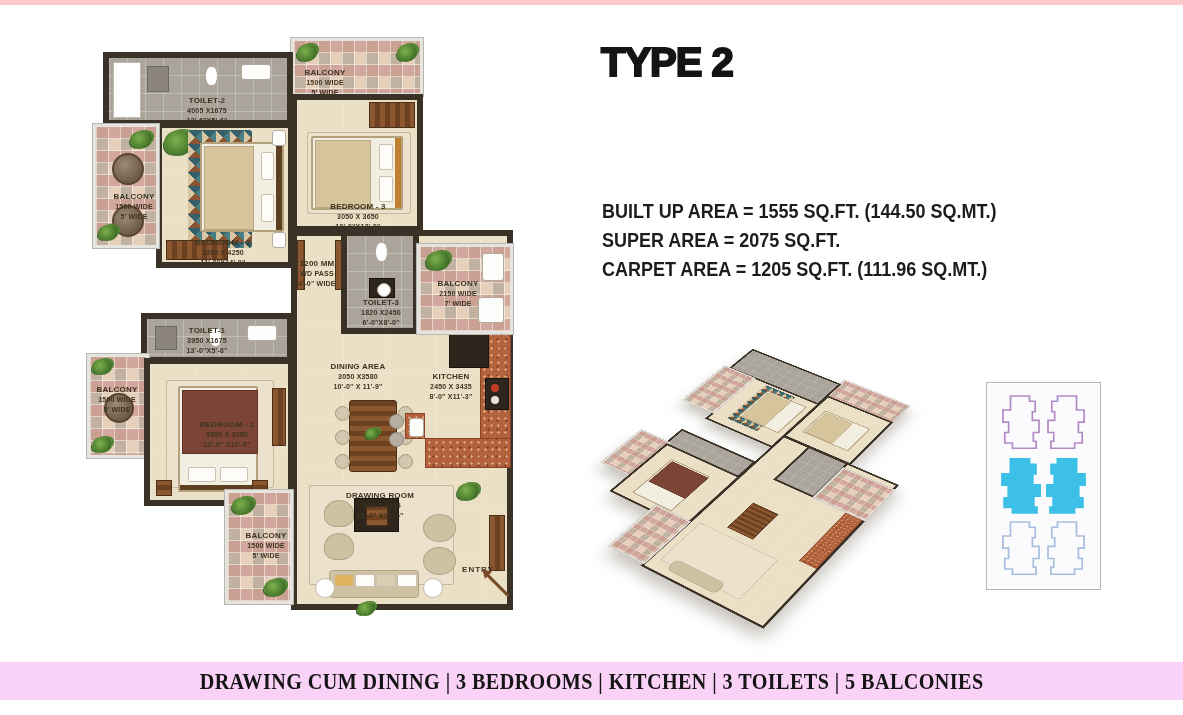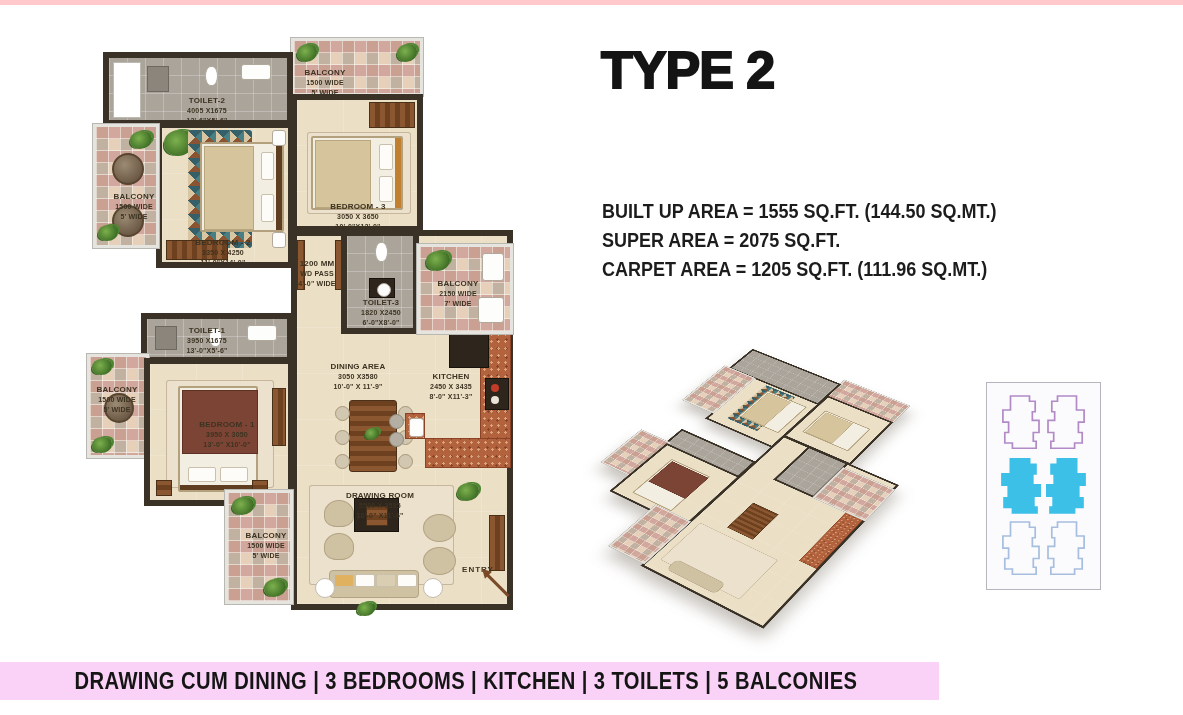--- a/index.html
+++ b/index.html
@@ -1,25 +1,25 @@
 <!DOCTYPE html>
 <html style="--top_bar_pink: #ffc8ca; --footer_pink: #fad2f7; --wall_brown: #3a3127; --floor_beige: #ebdfc5; --toilet_gray: #aaa49b; --kitchen_terracotta: #b2623c; --keyplan_cyan: #3cc0e8; --keyplan_purple: #b28ac6; --keyplan_blue: #a7bede;"><head>
 <meta charset="utf-8">
 <style>
   html,body{margin:0;padding:0;background:#ffffff;}
   .page{position:relative;width:1183px;height:715px;background:#fff;overflow:hidden;
         font-family:"Liberation Sans",sans-serif;color:#111;}
   
   .topbar{position:absolute;left:0;top:0;width:1183px;height:5px;background:var(--top_bar_pink,#ffc8ca);}
-  .footerbar{position:absolute;left:0;top:662px;width:939px;height:38px;
-             background:var(--footer_pink,#fad2f7);display:flex;align-items:center;}
+  .footerbar{position:absolute;left:0;top:662px;width:1183px;height:38px;
+             background:var(--footer_pink,#fad2f7);display:flex;align-items:center;justify-content:center;font-family:Liberation Serif, serif;}
   .footerbar span{font-size:24px;font-weight:700;letter-spacing:.5px;color:#151515;
                   transform:scaleX(.84);white-space:nowrap;}
   
-  .title{position:absolute;left:601px;top:40px;font-size:52px;font-weight:700;
+  .title{position:absolute;left:601px;top:40px;font-size:40px;font-weight:700;
          letter-spacing:-1px;-webkit-text-stroke:2px #141414;color:#141414;}
   .bhk{position:absolute;left:602px;top:134px;font-size:46px;font-weight:400;letter-spacing:1px;color:#1c1c1c;}
   .arealines{position:absolute;left:602px;top:197px;font-size:20px;font-weight:700;line-height:29px;
              color:#1c1c1c;transform:scaleX(.9);transform-origin:left top;white-space:nowrap;}
   
   .plan{position:absolute;left:85px;top:38px;width:440px;height:596px;}
   .wb{position:absolute;border:6px solid var(--wall_brown,#3a3127);box-sizing:border-box;}
   .fb{background:var(--floor_beige,#ebdfc5);
       background-image:linear-gradient(0deg,rgba(255,255,255,.18) 1px,transparent 1px),
                        linear-gradient(90deg,rgba(255,255,255,.18) 1px,transparent 1px);

